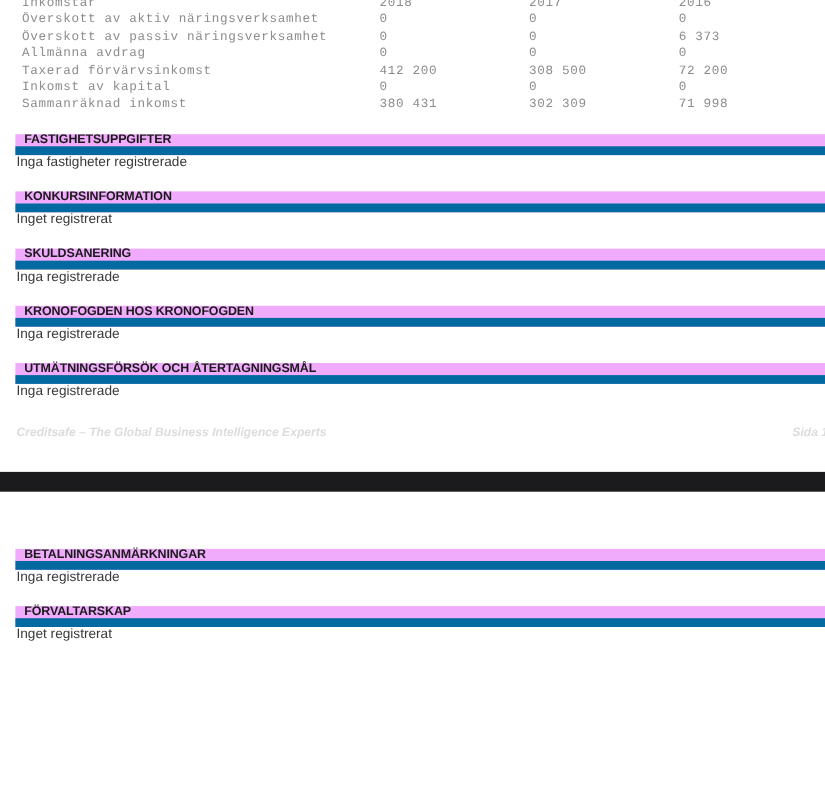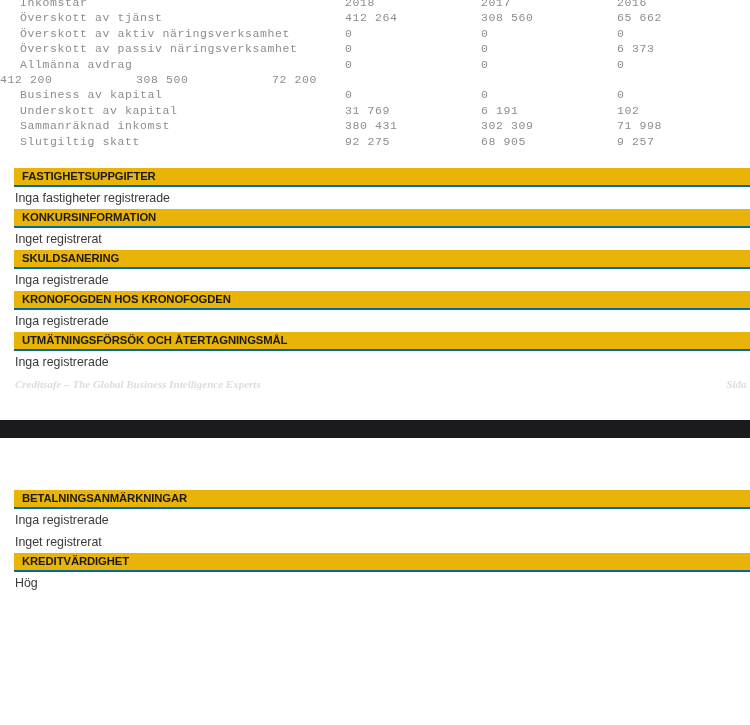--- a/index.html
+++ b/index.html
@@ -54,61 +54,60 @@
     width: auto;
   }
 
   
   .section {
     margin: 0;
   }
   .section-header {
     margin-left: 14px;
     margin-right: 0;
-    background: #eab308;
-    border-bottom: 2px solid #0369a1;
+    background: #f0abfc;
+    border-bottom: 8px solid #0369a1;
     height: 19px;
     display: flex;
     align-items: center;
     padding-left: 8px;
     box-sizing: border-box;
   }
   .section-header span {
     font-family: "Liberation Sans", sans-serif;
     font-size: 11.3px;
     font-weight: bold;
     color: #1a1a1a;
     letter-spacing: -0.1px;
     line-height: 1;
   }
   .section-body {
     padding-left: 15px;
-    height: 22px;
-    display: flex;
-    align-items: center;
+    height: 33px;
+    display: flex;
   }
   .section-body span {
     font-family: "Liberation Sans", sans-serif;
     font-size: 12.4px;
     color: #3a3a3a;
     line-height: 1;
   }
 
   
   .page-footer {
     display: flex;
     justify-content: space-between;
     align-items: center;
     padding-left: 15px;
     padding-right: 12px;
     height: 22px;
     box-sizing: border-box;
   }
   .page-footer span {
-    font-family: Liberation Serif, serif;
+    font-family: Liberation Sans, sans-serif;
     font-size: 11px;
     font-style: italic;
     font-weight: bold;
     color: #dcdcdc;
     white-space: nowrap;
   }
   .page-footer .pageno {
     margin-right: -30px;
   }
 
@@ -121,29 +120,26 @@
   .gap-before-break { height: 25px; }
   .gap-after-break  { height: 52px; }
 </style>
 </head>
 <body>
 
 <div class="page">
 
   <div class="income-table">
       <div class="income-row"><span class="lbl">Inkomstår</span><span class="val">2018</span><span class="val">2017</span><span class="val">2016</span></div>
-      <div class="income-row"><span class="lbl">Överskott av tjänst</span><span class="val">412 264</span><span class="val">308 560</span><span class="val">65 662</span></div>
       <div class="income-row"><span class="lbl">Överskott av aktiv näringsverksamhet</span><span class="val">0</span><span class="val">0</span><span class="val">0</span></div>
       <div class="income-row"><span class="lbl">Överskott av passiv näringsverksamhet</span><span class="val">0</span><span class="val">0</span><span class="val">6 373</span></div>
       <div class="income-row"><span class="lbl">Allmänna avdrag</span><span class="val">0</span><span class="val">0</span><span class="val">0</span></div>
-      <div class="income-row"><span class="val">412 200</span><span class="val">308 500</span><span class="val">72 200</span></div>
-      <div class="income-row"><span class="lbl">Business av kapital</span><span class="val">0</span><span class="val">0</span><span class="val">0</span></div>
-      <div class="income-row"><span class="lbl">Underskott av kapital</span><span class="val">31 769</span><span class="val">6 191</span><span class="val">102</span></div>
+      <div class="income-row"><span class="lbl">Taxerad förvärvsinkomst</span><span class="val">412 200</span><span class="val">308 500</span><span class="val">72 200</span></div>
+      <div class="income-row"><span class="lbl">Inkomst av kapital</span><span class="val">0</span><span class="val">0</span><span class="val">0</span></div>
       <div class="income-row"><span class="lbl">Sammanräknad inkomst</span><span class="val">380 431</span><span class="val">302 309</span><span class="val">71 998</span></div>
-      <div class="income-row"><span class="lbl">Slutgiltig skatt</span><span class="val">92 275</span><span class="val">68 905</span><span class="val">9 257</span></div>
     </div>
 
   <div style="height:18px"></div>
 
   <div>
       <div class="section">
         <div class="section-header">
           <span>FASTIGHETSUPPGIFTER</span>
         </div>
         <div class="section-body">
@@ -198,26 +194,21 @@
   <div>
       <div class="section">
         <div class="section-header">
           <span>BETALNINGSANMÄRKNINGAR</span>
         </div>
         <div class="section-body">
           <span>Inga registrerade</span>
         </div>
       </div>
       <div class="section">
+        <div class="section-header">
+          <span>FÖRVALTARSKAP</span>
+        </div>
         <div class="section-body">
           <span>Inget registrerat</span>
-        </div>
-      </div>
-      <div class="section">
-        <div class="section-header">
-          <span>KREDITVÄRDIGHET</span>
-        </div>
-        <div class="section-body">
-          <span>Hög</span>
         </div>
       </div>
     </div>
 </div>
 
 </body></html>

